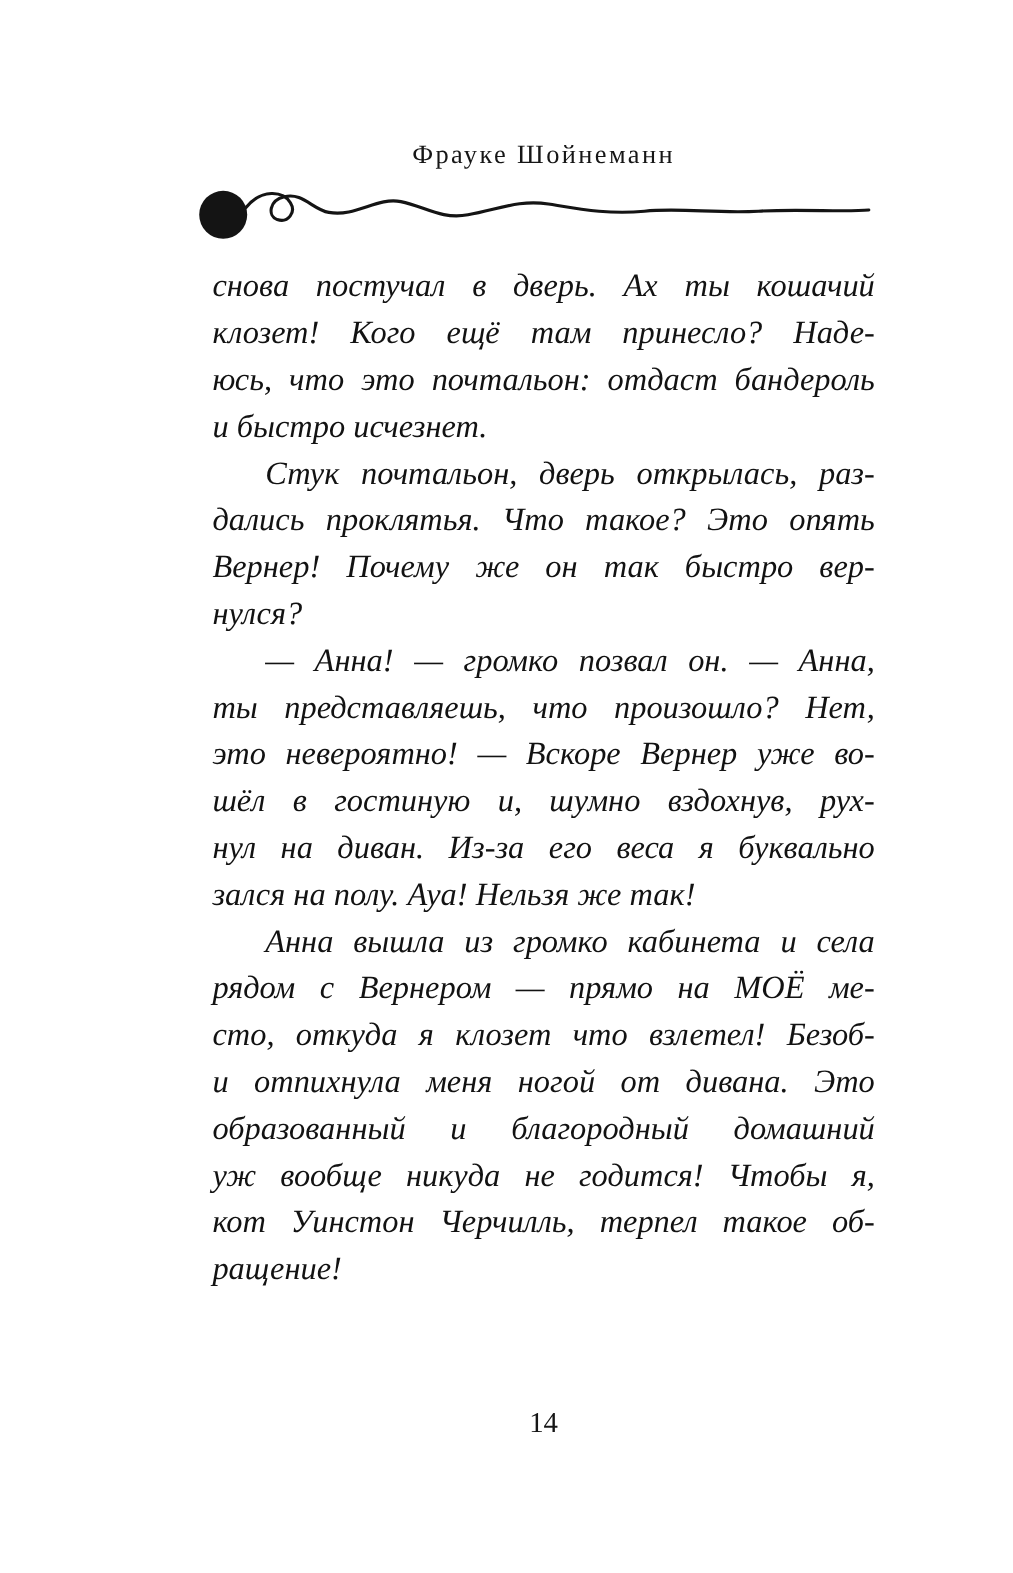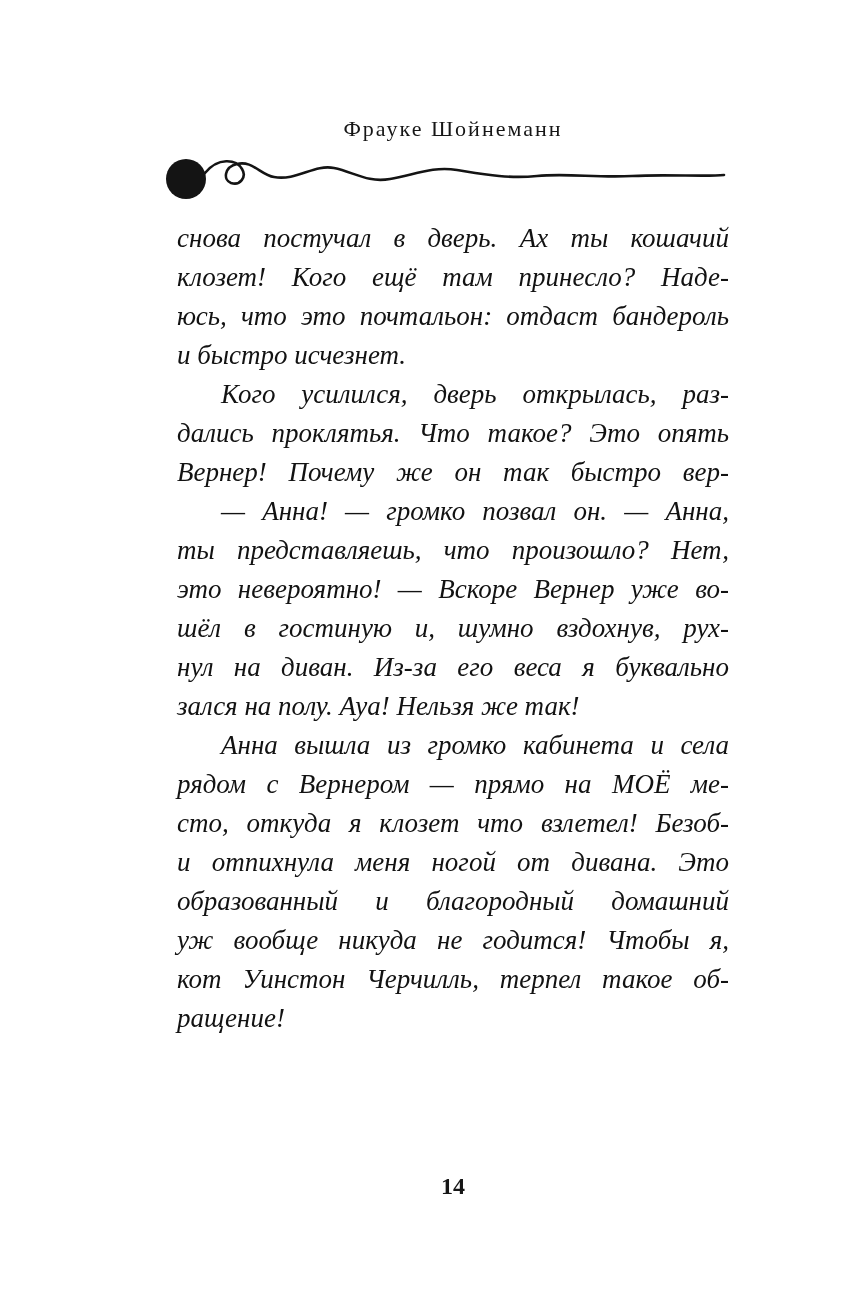--- a/index.html
+++ b/index.html
@@ -52,21 +52,20 @@
     text-indent: 44px;
   }
   .page-num {
     position: absolute;
     top: 1160px;
     left: 177px;
     width: 552px;
     text-align: center;
     font-size: 24px;
     color: #161616;
-    font-weight: bold;
   }
 </style>
 </head>
 <body>
 
 <div class="page">
 
   <div class="author-head">Фрауке Шойнеманн</div>
 
   <div class="decoration">
@@ -89,23 +88,24 @@
   <div class="body-text">
 
     <div>
       <div class="line">снова постучал в дверь. Ах ты кошачий</div>
       <div class="line">клозет! Кого ещё там принесло? Наде-</div>
       <div class="line">юсь, что это почтальон: отдаст бандероль</div>
       <div class="line last">и быстро исчезнет.</div>
     </div>
 
     <div>
-      <div class="line first-indent">Кого усилился, дверь открылась, раз-</div>
+      <div class="line first-indent">Стук почтальон, дверь открылась, раз-</div>
       <div class="line">дались проклятья. Что такое? Это опять</div>
       <div class="line">Вернер! Почему же он так быстро вер-</div>
+      <div class="line last">нулся?</div>
     </div>
 
     <div>
       <div class="line first-indent">— Анна! — громко позвал он. — Анна,</div>
       <div class="line">ты представляешь, что произошло? Нет,</div>
       <div class="line">это невероятно! — Вскоре Вернер уже во-</div>
       <div class="line">шёл в гостиную и, шумно вздохнув, рух-</div>
       <div class="line">нул на диван. Из-за его веса я буквально</div>
       <div class="line last">зался на полу. Ауа! Нельзя же так!</div>
     </div>

